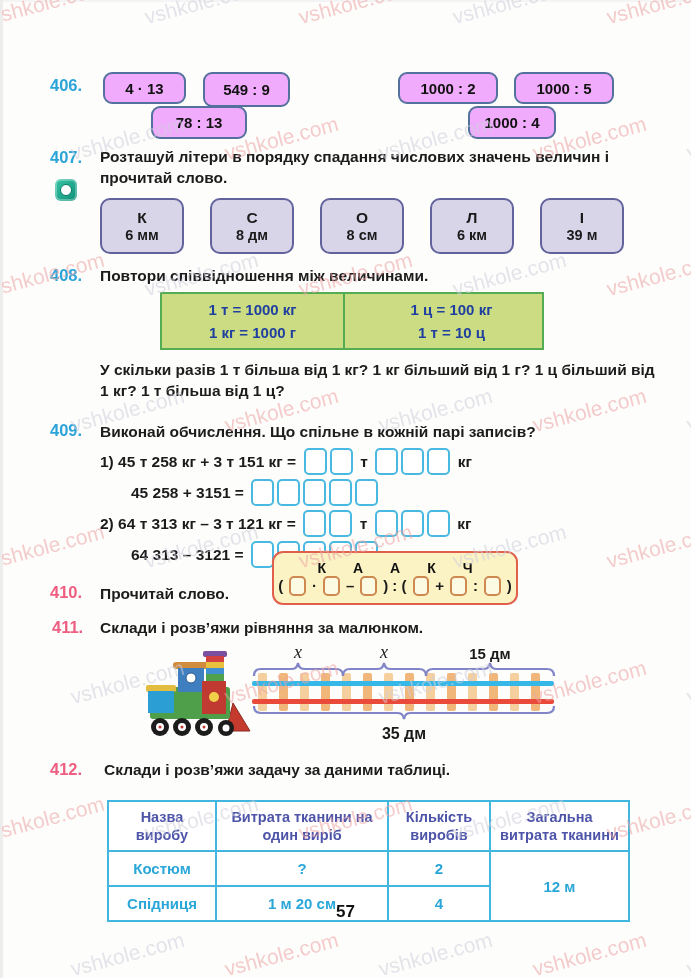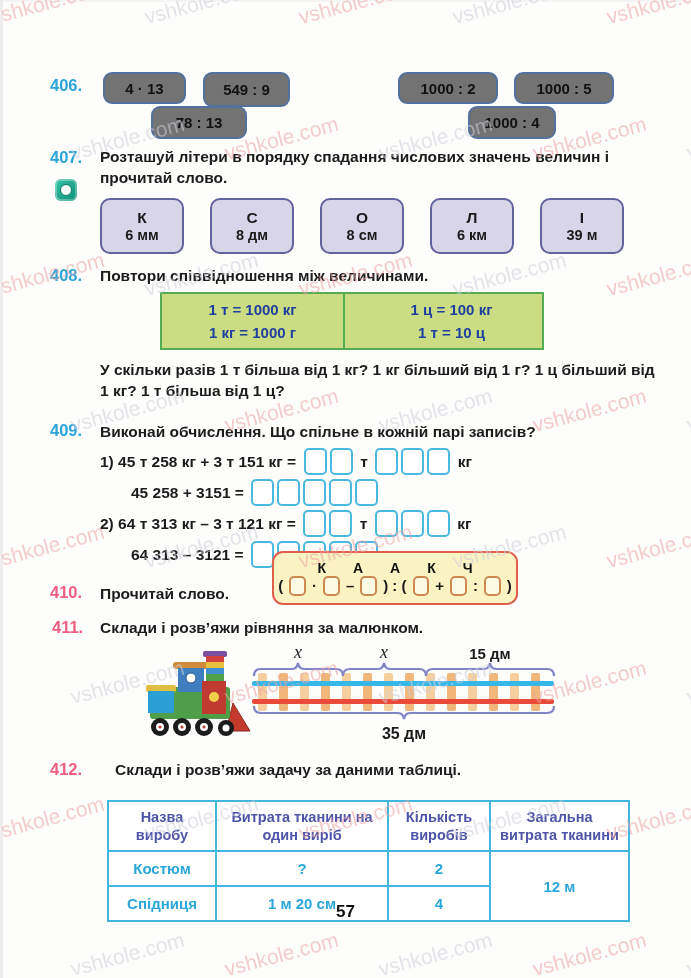--- a/index.html
+++ b/index.html
@@ -14,21 +14,21 @@
       transform:rotate(-15deg);transform-origin:left top;white-space:nowrap;
       font-family:"Liberation Sans",sans-serif;}
   
   .ex-num{position:absolute;font-size:16.5px;font-weight:800;z-index:2;}
   .num-blue{color:#2ba4da;}
   .num-pink{color:#ee5e80;}
   
   .ex-text{position:absolute;font-size:15.5px;font-weight:700;color:#1c1c1c;
            line-height:1.38;z-index:2;}
   
-  .calc-box{position:absolute;background:#737373;border:2px solid #54719e;
+  .calc-box{position:absolute;background:#f0abfc;border:2px solid #54719e;
     border-radius:9px;display:flex;align-items:center;justify-content:center;
     font-size:15px;font-weight:800;color:#111;z-index:2;box-sizing:border-box;}
   
   .letter-card{position:absolute;top:198px;width:84px;height:56px;background:#d8d5e9;
     border:2px solid #62629c;border-radius:10px;display:flex;flex-direction:column;
     align-items:center;justify-content:center;gap:2px;z-index:2;box-sizing:border-box;}
   .letter-card .lt{font-size:15.5px;font-weight:800;color:#1a1a1a;line-height:1;}
   .letter-card .lv{font-size:14.5px;font-weight:700;color:#1a1a1a;line-height:1;}
   
   .clock-icon{position:absolute;left:55px;top:179px;width:22px;height:22px;
@@ -269,21 +269,21 @@
       <path d="M286,33 C286,28 288,26 293,26 L343,26 C347,26 349,25 350,20 C351,25 353,26 357,26 L407,26 C412,26 414,28 414,33"></path>
       <path d="M114,63 C114,68 116,70 121,70 L257,70 C261,70 263,71 264,76 C265,71 267,70 271,70 L407,70 C412,70 414,68 414,63"></path>
     </g>
     <text x="158" y="15" text-anchor="middle" font-size="18" font-style="italic" font-family="Liberation Serif, serif" fill="#222">x</text>
     <text x="244" y="15" text-anchor="middle" font-size="18" font-style="italic" font-family="Liberation Serif, serif" fill="#222">x</text>
     <text x="350" y="16" text-anchor="middle" font-size="15" font-weight="700" fill="#1a1a1a">15 дм</text>
     <text x="264" y="96" text-anchor="middle" font-size="16" font-weight="700" fill="#1a1a1a">35 дм</text>
   </svg>
 
   <span class="ex-num num-pink" style="left:50px;top:760px">412.</span>
-  <div class="ex-text" style="left:115px;top:759px;width:560px">Склади і розв’яжи задачу за даними таблиці.</div>
+  <div class="ex-text" style="left:104px;top:759px;width:560px">Склади і розв’яжи задачу за даними таблиці.</div>
 
   <table class="t412">
     <tbody>
         <tr>
       <th style="width:96px">Назва виробу</th>
       <th style="width:160px">Витрата тканини на один виріб</th>
       <th style="width:90px">Кількість виробів</th>
       <th style="width:127px">Загальна витрата тканини</th>
     </tr>
     <tr>

